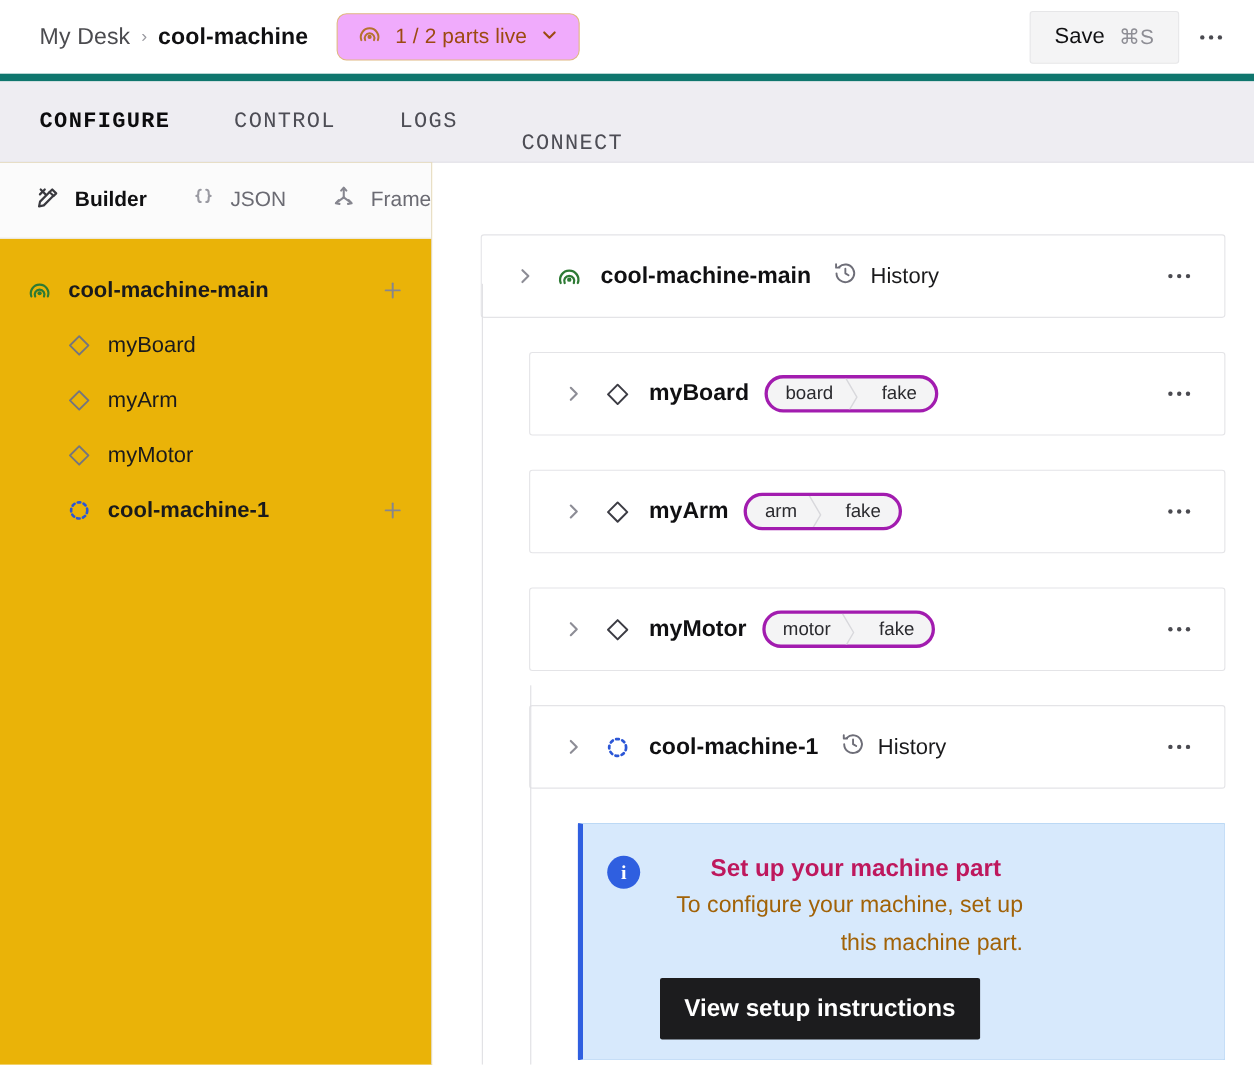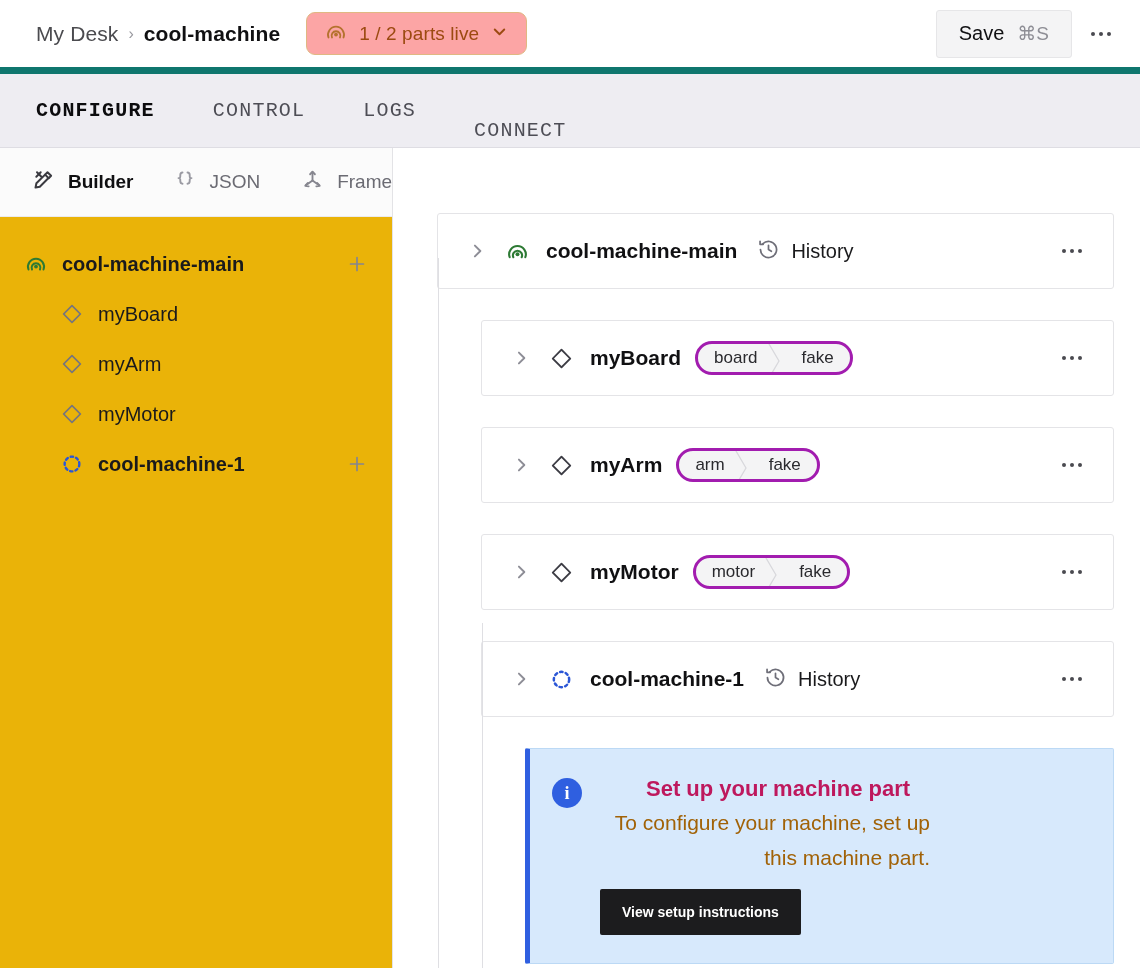--- a/index.html
+++ b/index.html
@@ -23,21 +23,21 @@
   .breadcrumb { display: flex; align-items: center; gap: 10px; }
   .crumb-link {
     font-size: 21px; color: #4b4b4f; letter-spacing: .1px;
   }
   .crumb-sep { font-size: 16px; color: #9a9aa0; line-height: 1; }
   .crumb-current { font-size: 21px; font-weight: 700; color: #101012; letter-spacing: .1px; }
 
   .parts-badge {
     margin-left: 26px;
     display: flex; align-items: center; gap: 11px;
-    background: #fca5a5;
+    background: #f0abfc;
     border: 1px solid #e0b882;
     border-radius: 9px;
     height: 43px;
     padding: 0 17px;
     cursor: pointer;
   }
   .parts-badge .label {
     font-size: 19px; color: #9c4a11; font-weight: 400; letter-spacing: .1px;
   }
   .chev-down { display: block; }
@@ -206,21 +206,21 @@
   }
   .callout-body { margin-left: 14px; }
   .callout-title { font-size: 22px; font-weight: 700; color: #be185d; line-height: 1.25; margin-left: 46px; }
   .callout-text { font-size: 21px; color: #a16207; line-height: 1.68; margin-top: 2px; max-width: 330px; text-align: right; }
   .setup-btn {
     margin-top: 14px;
     background: #1c1c1e;
     color: #ffffff;
     border: none;
     border-radius: 2px;
-    font-size: 14px;
+    font-size: 22px;
     font-weight: 700;
     font-family: inherit;
     padding: 15px 22px;
     cursor: pointer;
   }
 </style>
 </head>
 <body>
 
 <div class="header">

